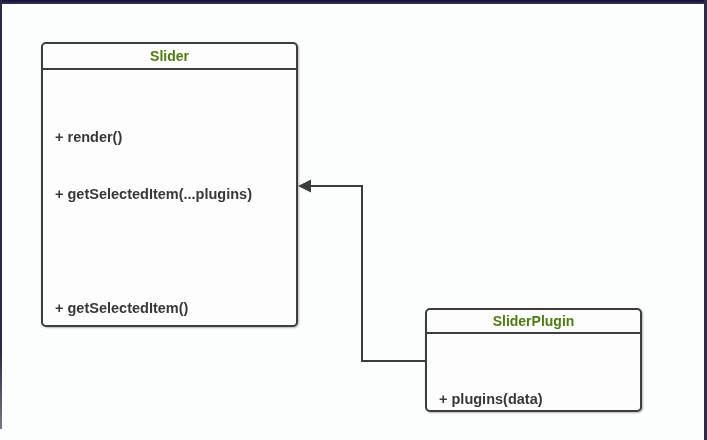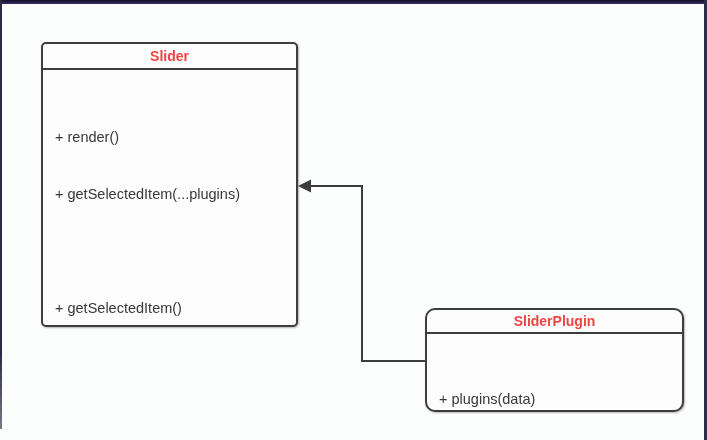--- a/index.html
+++ b/index.html
@@ -29,35 +29,35 @@
     background: #fdfdfd;
     border: 2px solid #3d3d3d;
     border-radius: 5px;
     box-shadow: 1px 1px 2px rgba(50,50,50,0.35);
     color: #383838;
   }
   .class-title {
     display: flex; align-items: center; justify-content: center;
     font-weight: bold;
     font-size: 14px;
-    color: #ef4444;
+    color: #4d7c0f;
     border-bottom: 2px solid #3d3d3d;
   }
   .class-members {
     font-size: 14.5px;
     line-height: 19px;
     white-space: pre;
   }
-  .member-line { min-height: 19px; }
+  .member-line { min-height: 19px; font-weight: bold; }
 
   #slider-box { left: 41px; top: 42px; width: 257px; height: 285px; }
   #slider-box .class-title { height: 26px; }
   #slider-box .class-members { padding: 20px 8px 0 12px; }
 
-  #sliderplugin-box { left: 425px; top: 308px; width: 259px; height: 104px; border-radius: 10px; }
+  #sliderplugin-box { left: 425px; top: 308px; width: 217px; height: 104px; }
   #sliderplugin-box .class-title { height: 24px; }
   #sliderplugin-box .class-members { padding: 18px 8px 0 12px; }
 
   #connector {
     position: absolute; left: 290px; top: 170px;
     width: 145px; height: 200px;
   }
 </style>
 </head>
 <body>

